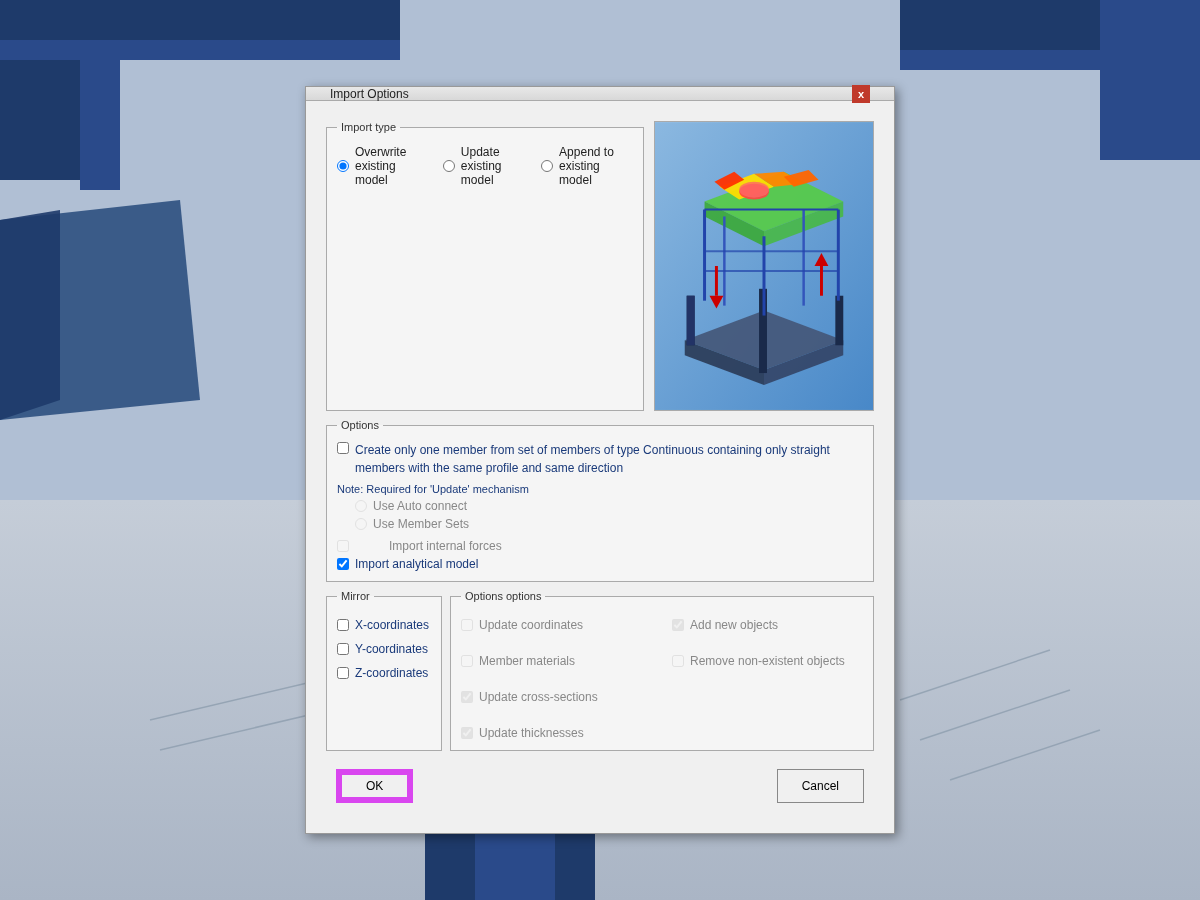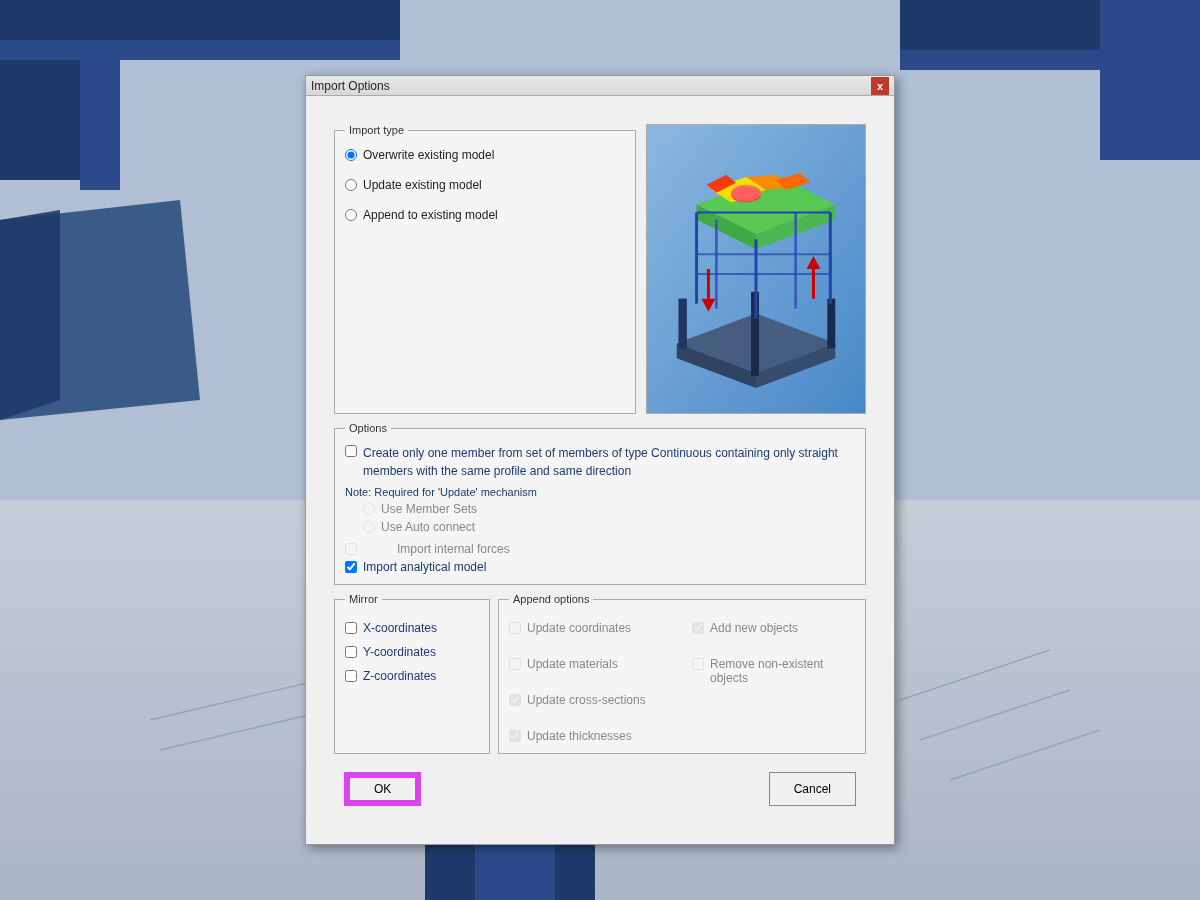--- a/index.html
+++ b/index.html
@@ -41,22 +41,22 @@
       width: 590px;
       min-height: 510px;
     }
 
     .dialog-titlebar {
       background: linear-gradient(to bottom, #e8e8e8, #d8d8d8);
       border-bottom: 1px solid #aaa;
       display: flex;
       align-items: center;
       justify-content: space-between;
-      padding: 6px 5px;
-      height: 20px;
+      padding: 6px 24px;
+      height: 14px;
     }
 
     .dialog-title {
       font-size: 12px;
       font-weight: normal;
       color: #222;
     }
 
     .close-button {
       background: #c0392b;
@@ -66,21 +66,21 @@
       height: 18px;
       font-size: 11px;
       cursor: pointer;
       display: flex;
       align-items: center;
       justify-content: center;
       font-weight: bold;
     }
 
     .dialog-body {
-      padding: 28px;
+      padding: 20px;
       border-radius: 31px;
     }
 
     
     .top-section {
       display: flex;
       gap: 10px;
       margin-bottom: 8px;
     }
 
@@ -111,21 +111,21 @@
     }
 
     
     .preview-svg {
       width: 100%;
       height: 100%;
     }
 
     .radio-group {
       display: flex;
-      flex-direction: column;
+      flex-direction: row;
       gap: 16px;
       margin-top: 6px;
     }
 
     .radio-item {
       display: flex;
       align-items: center;
       gap: 6px;
       cursor: pointer;
     }
@@ -209,21 +209,21 @@
     }
 
     
     .bottom-section {
       display: flex;
       gap: 8px;
       margin-bottom: 10px;
     }
 
     .mirror-fieldset {
-      width: 156px;
+      width: 116px;
       flex-shrink: 0;
     }
 
     .update-fieldset {
       flex: 1;
     }
 
     .update-columns {
       display: flex;
       gap: 20px;
@@ -386,26 +386,26 @@
           <input type="checkbox" id="createMember" style="">
           <label for="createMember">
             <span class="options-text">Create only one member from set of members of type Continuous containing only straight members with the same profile and same direction</span>
           </label>
         </div>
 
         <div class="note-text" style="margin-top:6px;">Note: Required for 'Update' mechanism</div>
 
         <div class="sub-options">
           <div class="radio-item">
+            <input type="radio" name="memberOption" id="useAutoConnect" disabled="" style="">
+            <label for="useAutoConnect" style="color:#888;">Use Auto connect</label>
+          </div>
+          <div class="radio-item">
             <input type="radio" name="memberOption" id="useMemberSets" disabled="" style="">
             <label for="useMemberSets" style="color:#888;">Use Member Sets</label>
-          </div>
-          <div class="radio-item">
-            <input type="radio" name="memberOption" id="useAutoConnect" disabled="" style="">
-            <label for="useAutoConnect" style="color:#888;">Use Auto connect</label>
           </div>
         </div>
 
         <div class="checkbox-item disabled" style="margin-top:8px;gap:40px;">
           <input type="checkbox" id="importInternalForces" disabled="" style="">
           <label for="importInternalForces">Import internal forces</label>
         </div>
 
         <div class="checkbox-item">
           <input type="checkbox" id="importAnalyticalModel" checked="" style="">
@@ -427,30 +427,30 @@
               <label for="mirrorY">Y-coordinates</label>
             </div>
             <div class="checkbox-item">
               <input type="checkbox" id="mirrorZ" style="">
               <label for="mirrorZ">Z-coordinates</label>
             </div>
           </div>
         </fieldset>
 
         <fieldset class="fieldset update-fieldset">
-          <legend>Append options</legend>
+          <legend>Options options</legend>
           <div class="update-columns">
             <div class="update-col">
               <div class="checkbox-item disabled">
                 <input type="checkbox" id="updateCoords" disabled="" style="">
                 <label for="updateCoords">Update coordinates</label>
               </div>
               <div class="checkbox-item disabled">
                 <input type="checkbox" id="updateMaterials" disabled="" style="">
-                <label for="updateMaterials">Update materials</label>
+                <label for="updateMaterials">Member materials</label>
               </div>
               <div class="checkbox-item disabled">
                 <input type="checkbox" id="updateCrossSections" checked="" disabled="" style="">
                 <label for="updateCrossSections">Update cross-sections</label>
               </div>
               <div class="checkbox-item disabled">
                 <input type="checkbox" id="updateThicknesses" checked="" disabled="" style="">
                 <label for="updateThicknesses">Update thicknesses</label>
               </div>
             </div>

